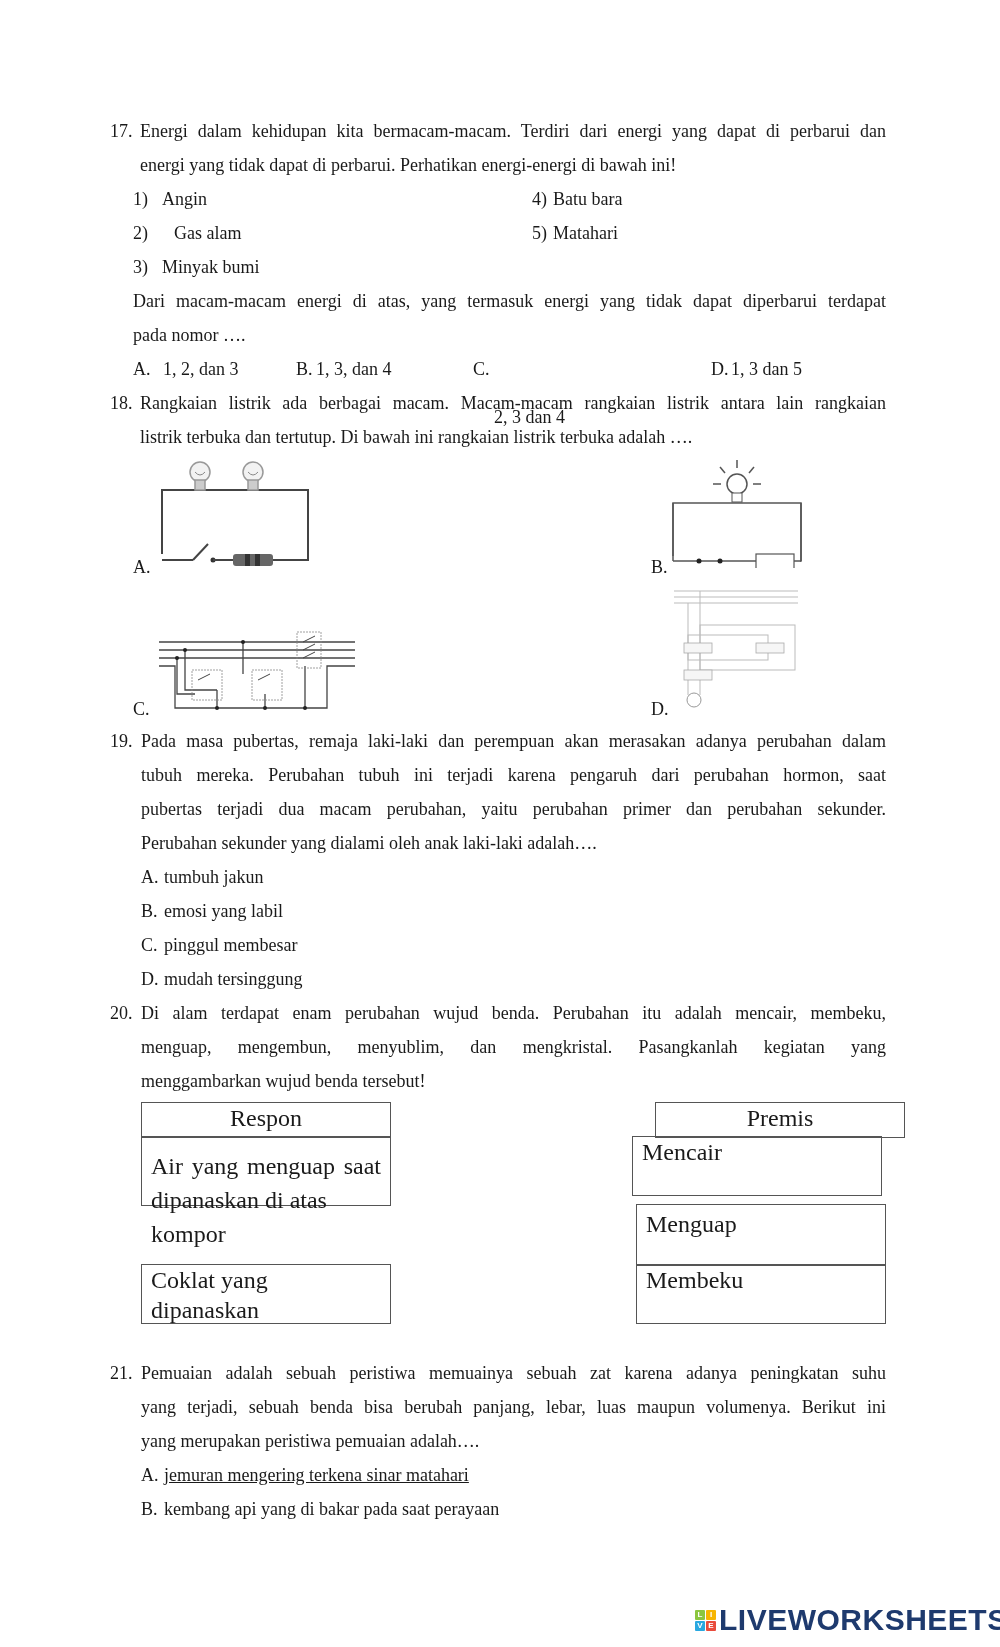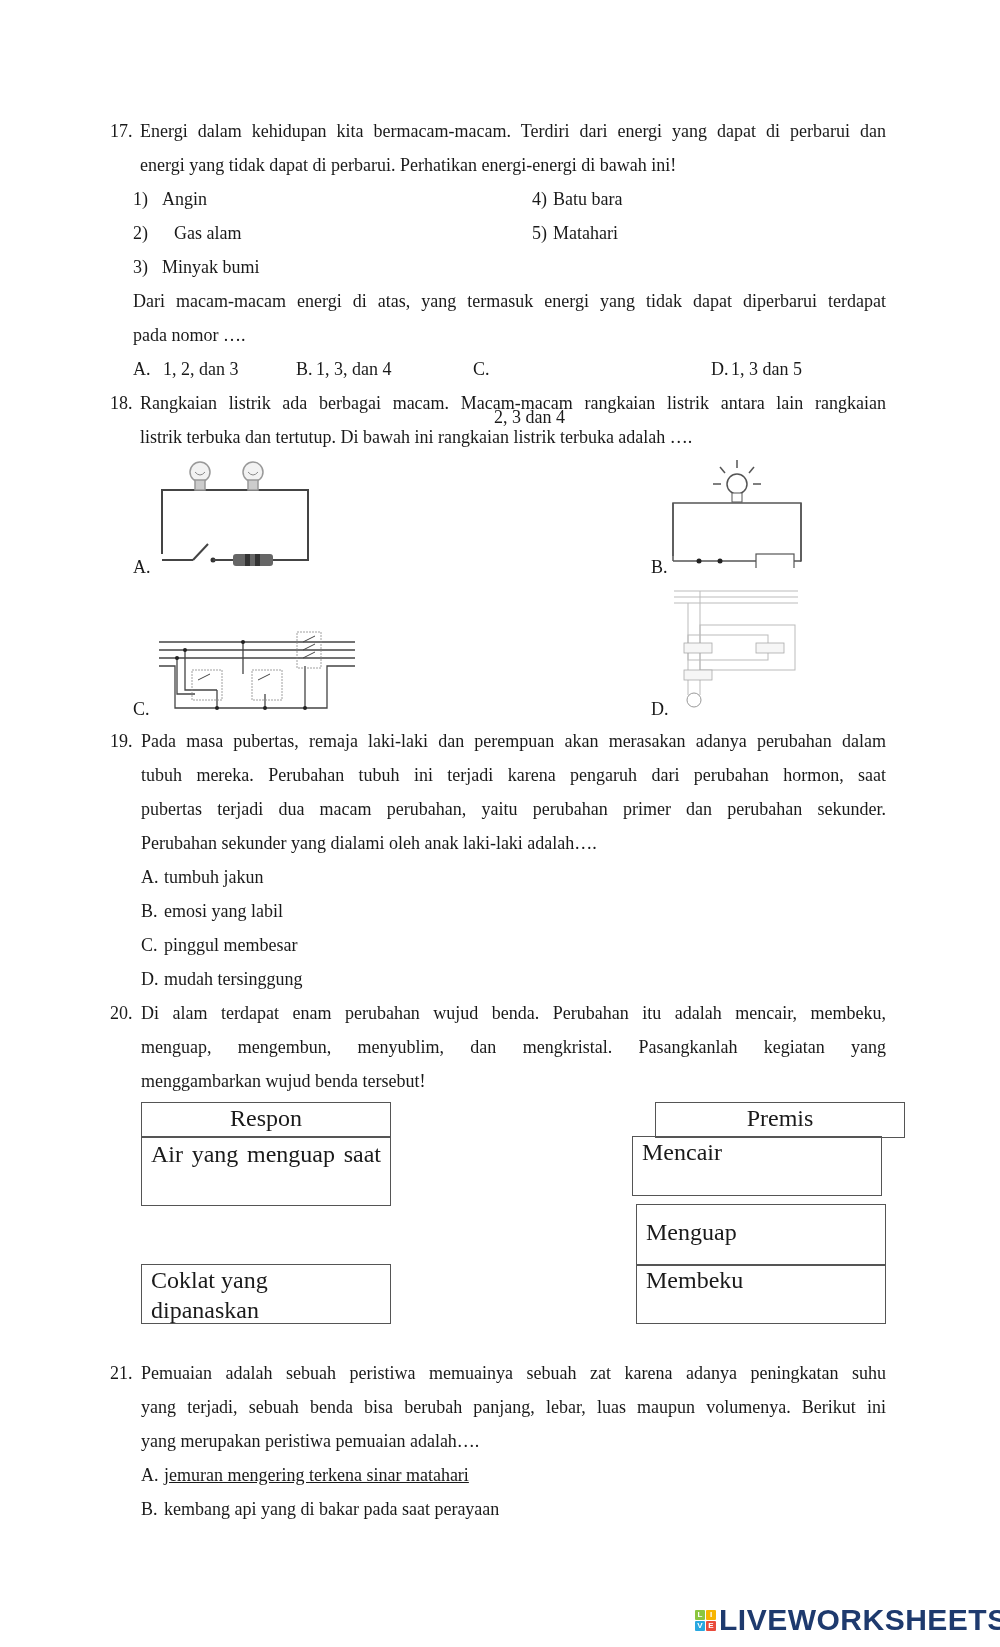--- a/index.html
+++ b/index.html
@@ -189,32 +189,33 @@
   </div>
 </div>
 
 <div>
   <span class="abs" style="left:110px;top:1002px;">20.</span>
   <span class="just" style="left:141px;top:1002px;width:745px;">Di alam terdapat enam perubahan wujud benda. Perubahan itu adalah mencair, membeku,</span>
   <span class="just" style="left:141px;top:1036px;width:745px;">menguap, mengembun, menyublim, dan mengkristal. Pasangkanlah kegiatan yang</span>
   <span class="abs" style="left:141px;top:1070px;">menggambarkan wujud benda tersebut!</span>
 
   <div class="cell" style="left:141px;top:1102px;width:250px;height:36px;text-align:center;line-height:24px;padding:3px;">Respon</div>
-  <div class="cell" style="left:141px;top:1136px;width:250px;height:70px;line-height:34px;padding:0 9px;">
+  <div class="cell" style="left:141px;top:1136px;width:250px;height:70px;line-height:34px;padding:12px 9px;">
     <div style="text-align:justify;text-align-last:justify;">Air yang menguap saat</div>
+    <div>dipanaskan di atas kompor</div>
   </div>
   <div class="cell" style="left:141px;top:1264px;width:250px;height:60px;line-height:30px;padding:0 9px;">
     <div>Coklat yang dipanaskan</div>
   </div>
 
   <div class="cell" style="left:636px;top:1102px;width:250px;height:36px;text-align:center;line-height:24px;padding:3px;margin-left:19px;">Premis</div>
   <div class="cell" style="left:632px;top:1136px;width:250px;height:60px;line-height:30px;padding:0 9px;">
     <div>Mencair</div>
   </div>
-  <div class="cell" style="left:636px;top:1204px;width:250px;height:62px;line-height:30px;padding:12px 9px;">
+  <div class="cell" style="left:636px;top:1204px;width:250px;height:62px;line-height:30px;padding:4px 9px;">
     <div>Menguap</div>
   </div>
   <div class="cell" style="left:636px;top:1264px;width:250px;height:60px;line-height:30px;padding:0 9px;">
     <div>Membeku</div>
   </div>
 </div>
 
 <div>
   <span class="abs" style="left:110px;top:1362px;">21.</span>
   <span class="just" style="left:141px;top:1362px;width:745px;">Pemuaian adalah sebuah peristiwa memuainya sebuah zat karena adanya peningkatan suhu</span>

